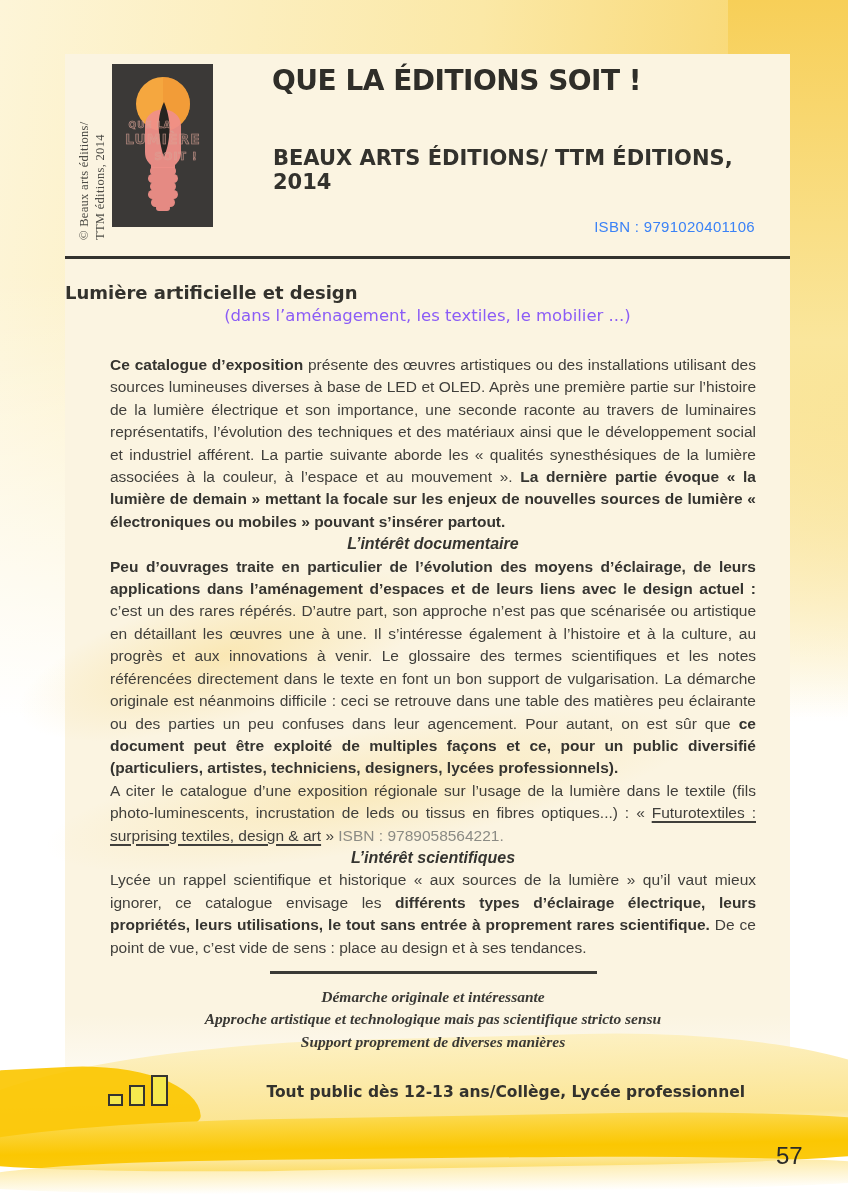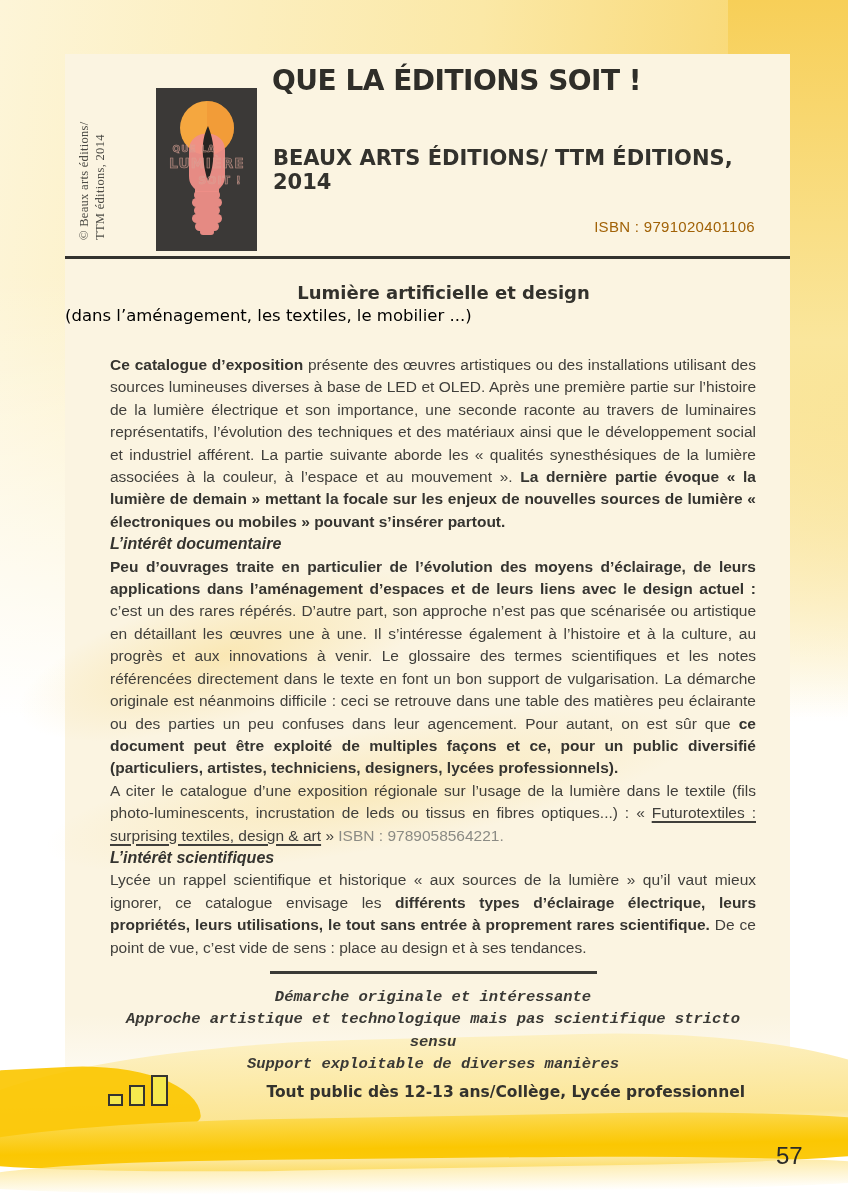--- a/index.html
+++ b/index.html
@@ -38,46 +38,46 @@
   .sw-under{left:-40px;top:1158px;width:980px;height:34px;transform:rotate(-.6deg);
     border-radius:40% 60% 50% 50% / 80% 80% 60% 60%;
     background:linear-gradient(180deg,#fde89b 0%, rgba(253,232,155,0) 100%);}
 
   
   .fg{position:absolute;z-index:3;}
 
   .copyright{left:76px;top:240px;width:142px;transform:rotate(-90deg);transform-origin:0 0;
     font-family:"Liberation Serif",serif;font-size:12.5px;line-height:16px;color:#4c4b45;letter-spacing:.3px;}
 
-  .cover{left:112px;top:88px;width:85px;height:163px;margin-left:44px;}
+  .cover{left:112px;top:64px;width:85px;height:163px;}
 
   .title{left:272px;top:64px;width:480px;font-family:"DejaVu Sans",sans-serif;
     font-size:28px;font-weight:bold;color:#2f2e29;letter-spacing:-.5px;}
   .publisher{left:273px;top:146px;width:480px;font-family:"DejaVu Sans",sans-serif;
     font-size:21px;font-weight:bold;color:#33322d;}
-  .isbn{left:500px;top:218px;width:255px;text-align:right;font-size:15px;color:#a16207;letter-spacing:.3px;}
+  .isbn{left:500px;top:218px;width:255px;text-align:right;font-size:15px;color:#3b82f6;letter-spacing:.3px;}
 
   .rule-thick{left:65px;top:256px;width:725px;height:3px;background:#33322e;}
 
-  .intro-head{left:65px;top:282px;width:725px;text-align:center;font-family:"DejaVu Sans",sans-serif;
-    font-size:18px;font-weight:bold;color:#33322d;padding-left:16px;}
-  .intro-sub{left:65px;top:306px;width:725px;text-align:left;font-family:"DejaVu Sans",sans-serif;
-    font-size:16.5px;font-weight:400;color:#000000;}
+  .intro-head{left:65px;top:282px;width:725px;font-family:"DejaVu Sans",sans-serif;
+    font-size:18px;font-weight:bold;color:#33322d;}
+  .intro-sub{left:65px;top:306px;width:725px;text-align:center;font-family:"DejaVu Sans",sans-serif;
+    font-size:16.5px;font-weight:400;color:#8b5cf6;}
 
   .body-col{left:110px;top:354px;width:646px;font-size:15.5px;line-height:22.4px;
     color:#403f3b;text-align:justify;}
   .body-col p{margin:0;}
   .b{font-weight:bold;color:#353430;}
-  .h-center{font-weight:bold;font-style:italic;color:#353430;font-size:16px;}
+  .h-center{text-align:center;font-weight:bold;font-style:italic;color:#353430;font-size:16px;}
   .ref-link{text-decoration:underline;text-decoration-thickness:2px;text-underline-offset:3px;}
   .isbn-note{color:#8b8b84;}
 
   .rule-short{width:327px;height:3px;background:#3a3a36;margin:12px auto 12px auto;}
 
-  .conclusion{text-align:center;font-family:Liberation Mono, monospace;font-style:italic;font-weight:bold;
+  .conclusion{text-align:center;font-family:Liberation Serif, serif;font-style:italic;font-weight:bold;
     font-size:15.5px;line-height:22.5px;color:#3a3935;}
 
   .bars{left:108px;top:1070px;width:80px;height:36px;display:flex;align-items:flex-end;gap:6px;}
   .bars span{display:block;background:#f5e94e;border:2.5px solid #35342f;box-sizing:border-box;}
   .bar1{width:15px;height:12px;}
   .bar2{width:16px;height:21px;}
   .bar3{width:17px;height:31px;}
 
   .audience{left:245px;top:1083px;width:500px;text-align:right;font-family:"DejaVu Sans",sans-serif;
     font-size:15.5px;font-weight:bold;color:#33322d;}
@@ -144,21 +144,21 @@
     <p><span class="b">Peu d’ouvrages traite en particulier de l’évolution des moyens d’éclairage, de leurs applications dans l’aménagement d’espaces et de leurs liens avec le design actuel :</span><span> c’est un des rares répérés. D’autre part, son approche n’est pas que scénarisée ou artistique en détaillant les œuvres une à une. Il s’intéresse également à l’histoire et à la culture, au progrès et aux innovations à venir. Le glossaire des termes scientifiques et les notes référencées directement dans le texte en font un bon support de vulgarisation. La démarche originale est néanmoins difficile : ceci se retrouve dans une table des matières peu éclairante ou des parties un peu confuses dans leur agencement. Pour autant, on est sûr que </span><span class="b">ce document peut être exploité de multiples façons et ce, pour un public diversifié (particuliers, artistes, techniciens, designers, lycées professionnels).</span></p>
     <p><span>A citer le catalogue d’une exposition régionale sur l’usage de la lumière dans le textile (fils photo-luminescents, incrustation de leds ou tissus en fibres optiques...) : « </span><span class="ref-link">Futurotextiles : surprising textiles, design &amp; art</span><span> » </span><span class="isbn-note">ISBN : 9789058564221.</span></p>
     <div class="h-center">L’intérêt scientifiques</div>
     <p><span>Lycée un rappel scientifique et historique « aux sources de la lumière » qu’il vaut mieux ignorer, ce catalogue envisage les </span><span class="b">différents types d’éclairage électrique, leurs propriétés, leurs utilisations, le tout sans entrée à proprement rares scientifique.</span><span> De ce point de vue, c’est vide de sens : place au design et à ses tendances.</span></p>
 
     <div class="rule-short"></div>
 
     <div class="conclusion">
       <div>Démarche originale et intéressante</div>
       <div>Approche artistique et technologique mais pas scientifique stricto sensu</div>
-      <div>Support exploitable de diverses manières</div>
+      <div>Support proprement de diverses manières</div>
     </div>
   </div>
 
   <div class="fg bars">
     <span class="bar1"></span>
     <span class="bar2"></span>
     <span class="bar3"></span>
   </div>
 
   <div class="fg audience">Tout public dès 12-13 ans/Collège, Lycée professionnel</div>

